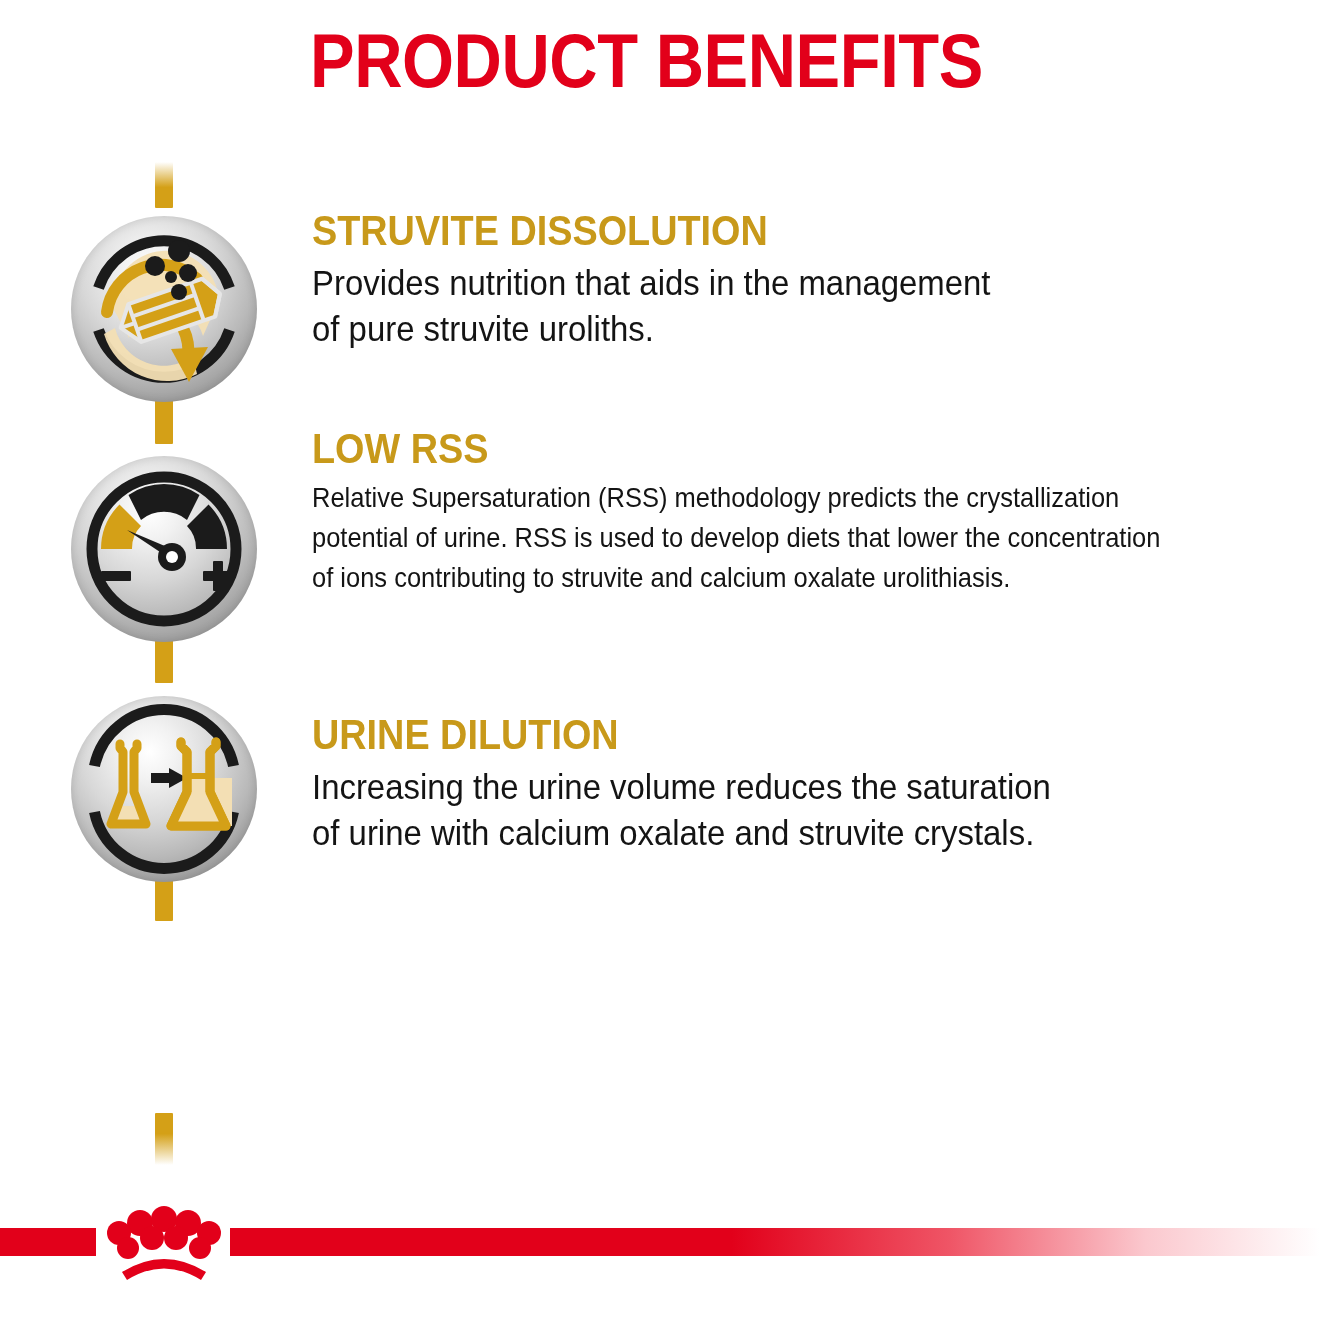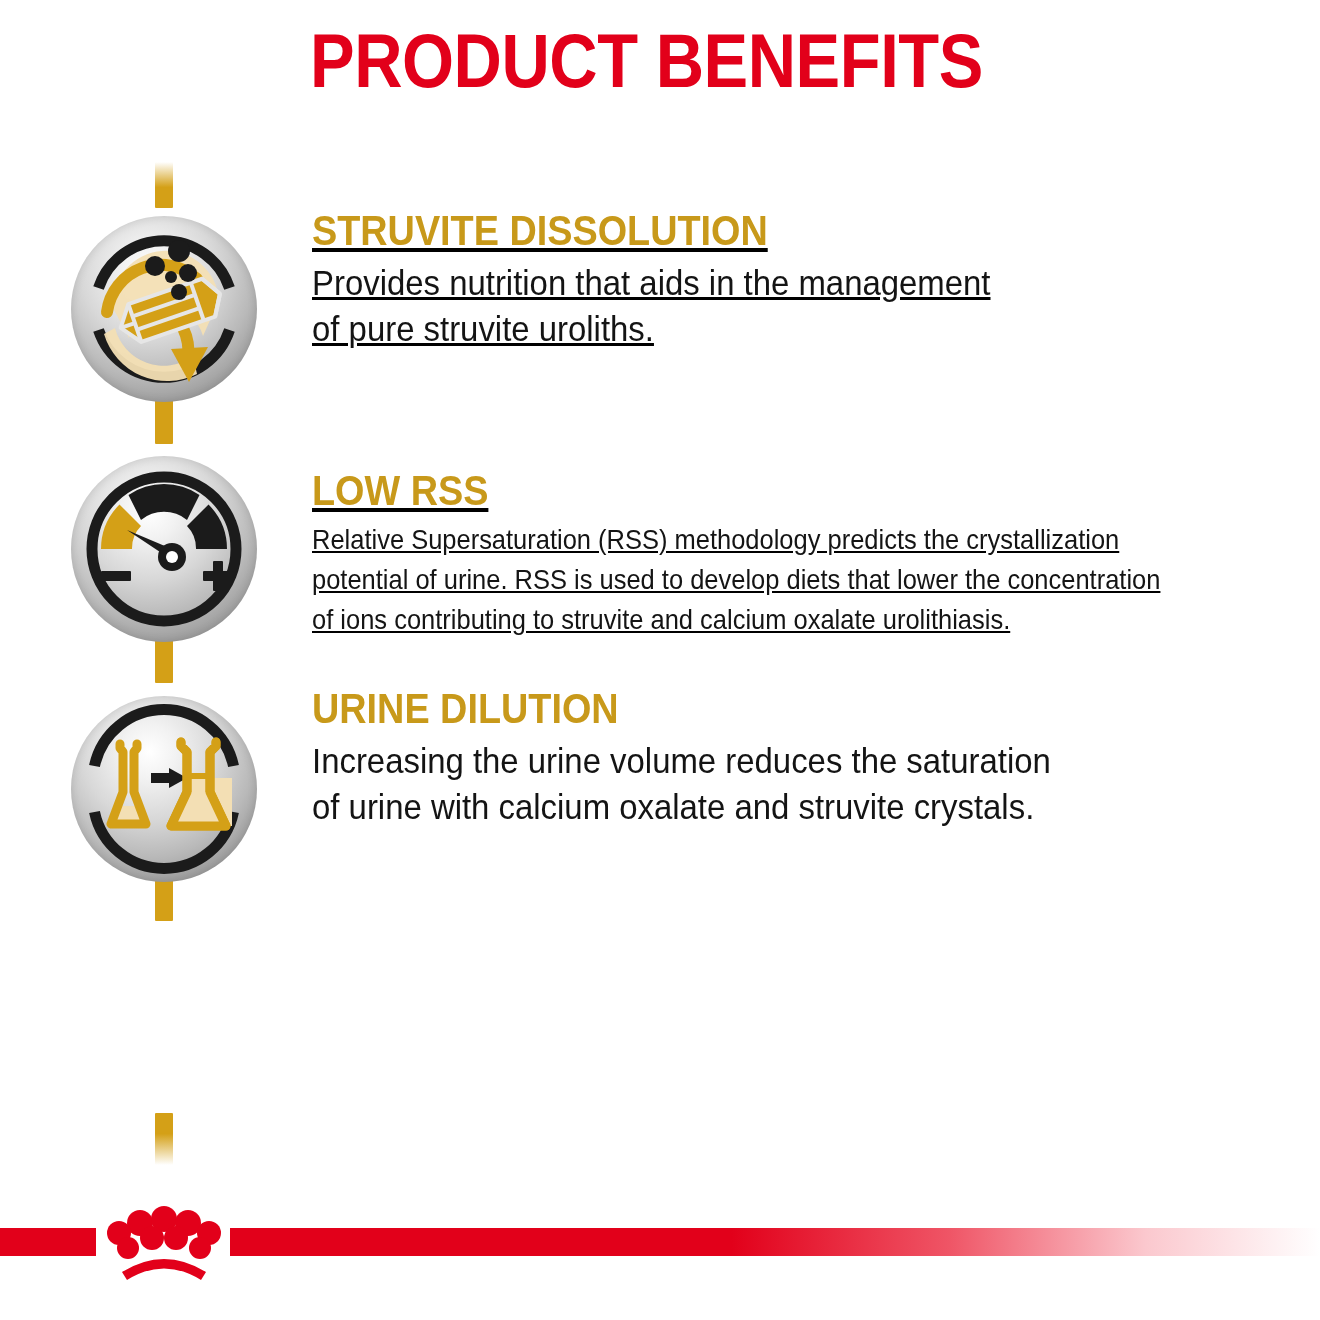--- a/index.html
+++ b/index.html
@@ -53,29 +53,29 @@
     margin:0;
   }
   .blk-body{
     font-family:"Liberation Sans", sans-serif;
     color:#141414;
     margin:0;
     transform-origin:left top;
   }
 
   
-  #b1 { top:208px;text-decoration:underline; }
+  #b1 { top:208px; }
   #b1 .blk-head{ font-size:42px; line-height:46px; transform:scaleX(0.90); }
   #b1 .blk-body{ font-size:35px; line-height:46px; transform:scaleX(0.94); }
 
-  #b2 { top:468px;text-decoration:underline; }
+  #b2 { top:426px; }
   #b2 .blk-head{ font-size:42px; line-height:46px; transform:scaleX(0.90); }
   #b2 .blk-body{ font-size:28px; line-height:40px; transform:scaleX(0.91); }
 
-  #b3 { top:686px; }
+  #b3 { top:712px; }
   #b3 .blk-head{ font-size:42px; line-height:46px; transform:scaleX(0.90); }
   #b3 .blk-body{ font-size:35px; line-height:46px; transform:scaleX(0.94); }
 
   #b4 { top:922px; }
   #b4 .blk-head{ font-size:42px; line-height:46px; transform:scaleX(0.90); }
   #b4 .blk-body{ font-size:35px; line-height:46px; transform:scaleX(0.94); }
 
   .blk-head + .blk-body{ margin-top:6px; }
 
   

